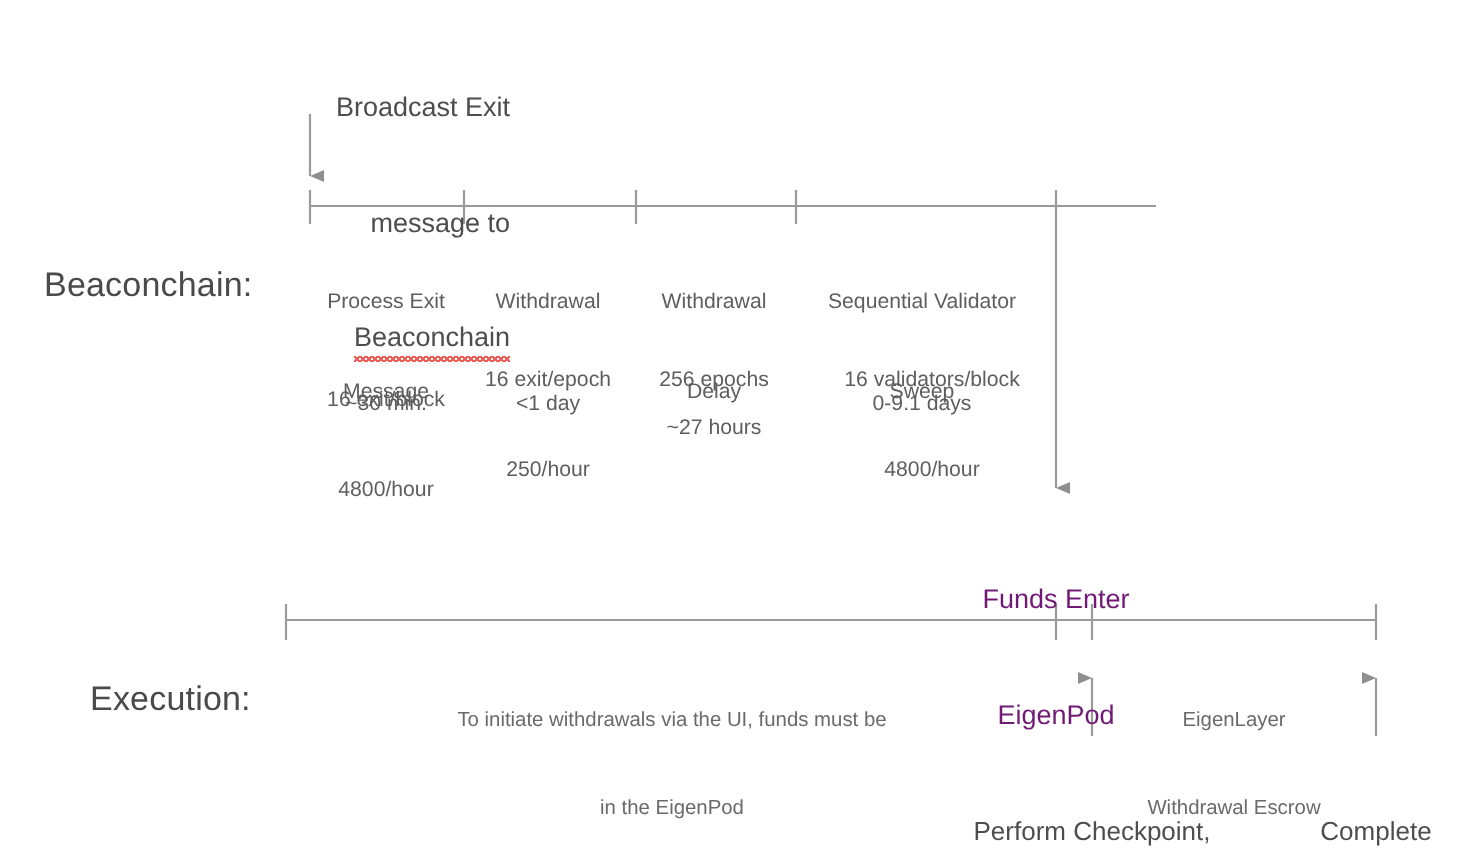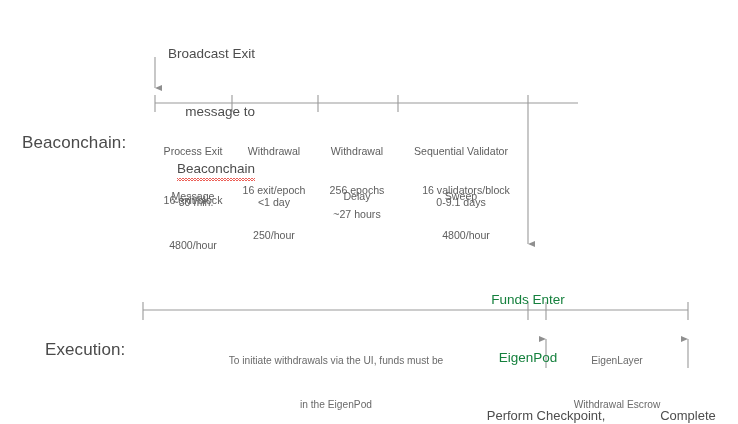--- a/index.html
+++ b/index.html
@@ -82,21 +82,21 @@
     line-height: 1.42;
   }
   .phase-dur {
     font-size: 10.6px;
     color: #5e5e5e;
   }
 
   
   .funds {
     font-size: 13.5px;
-    color: #15803d;
+    color: #701a75;
     line-height: 1.42;
   }
 
   
   .exec-note {
     font-size: 10.2px;
     color: #6a6a6a;
     line-height: 1.45;
   }
   .escrow-note {

